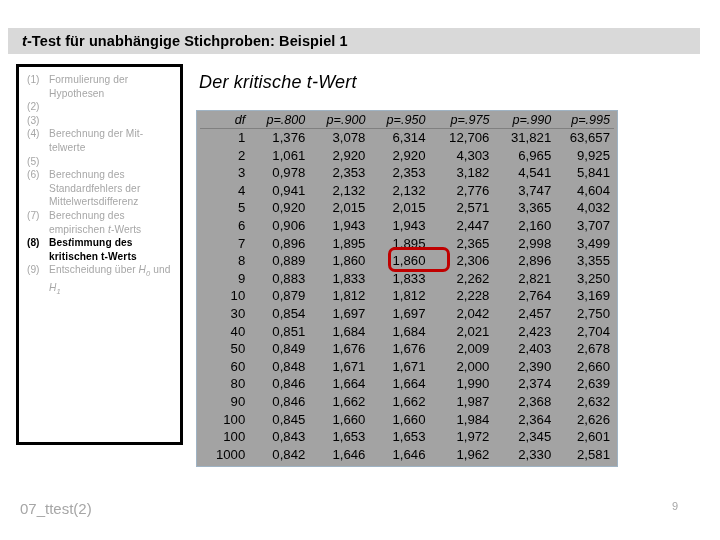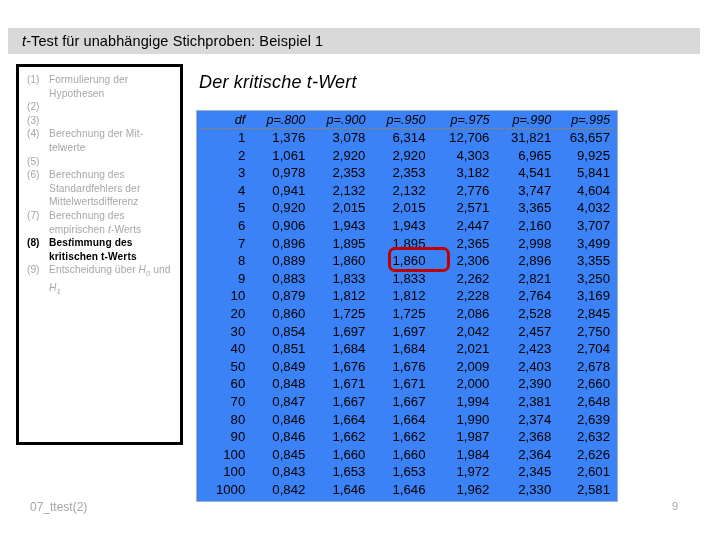--- a/index.html
+++ b/index.html
@@ -23,21 +23,21 @@
     left: 8px;
     top: 28px;
     width: 692px;
     height: 26px;
     background: #d9d9d9;
     display: flex;
     align-items: center;
   }
   #title-text {
     font-size: 14.5px;
-    font-weight: 400;
+    font-weight: 700;
     padding-left: 14px;
     letter-spacing: 0.1px;
     white-space: nowrap;
   }
   #title-text .it { font-style: italic; }
 
   
   #steps-box {
     position: absolute;
     left: 16px;
@@ -83,21 +83,21 @@
     letter-spacing: 0.2px;
   }
 
   
   #table-wrap {
     position: absolute;
     left: 196px;
     top: 110px;
     width: 422px;
     border: 1px solid #9fb3c4;
-    background: #3b82f6;
+    background: #a3a3a3;
     box-sizing: border-box;
     padding: 2px 3px 3px 3px;
   }
   table#t-table {
     border-collapse: collapse;
     width: 100%;
     font-size: 13.2px;
   }
   table#t-table th {
     font-style: italic;
@@ -131,23 +131,23 @@
     height: 25px;
     border: 3px solid #c00000;
     border-radius: 7px;
     box-sizing: border-box;
     pointer-events: none;
   }
 
   
   #footer-left {
     position: absolute;
-    left: 30px;
+    left: 20px;
     top: 500px;
-    font-size: 12px;
+    font-size: 15px;
     color: #a6a6a6;
   }
   #footer-right {
     position: absolute;
     left: 672px;
     top: 500px;
     font-size: 11px;
     color: #a6a6a6;
   }
 </style>
@@ -296,29 +296,20 @@
         <tr>
           <td class="c-df">10</td>
           <td class="c0">0,879</td>
           <td class="c1">1,812</td>
           <td class="c2">1,812</td>
           <td class="c3">2,228</td>
           <td class="c4">2,764</td>
           <td class="c5">3,169</td>
         </tr>
         <tr>
-          <td class="c-df">20</td>
-          <td class="c0">0,860</td>
-          <td class="c1">1,725</td>
-          <td class="c2">1,725</td>
-          <td class="c3">2,086</td>
-          <td class="c4">2,528</td>
-          <td class="c5">2,845</td>
-        </tr>
-        <tr>
           <td class="c-df">30</td>
           <td class="c0">0,854</td>
           <td class="c1">1,697</td>
           <td class="c2">1,697</td>
           <td class="c3">2,042</td>
           <td class="c4">2,457</td>
           <td class="c5">2,750</td>
         </tr>
         <tr>
           <td class="c-df">40</td>
@@ -341,29 +332,20 @@
         <tr>
           <td class="c-df">60</td>
           <td class="c0">0,848</td>
           <td class="c1">1,671</td>
           <td class="c2">1,671</td>
           <td class="c3">2,000</td>
           <td class="c4">2,390</td>
           <td class="c5">2,660</td>
         </tr>
         <tr>
-          <td class="c-df">70</td>
-          <td class="c0">0,847</td>
-          <td class="c1">1,667</td>
-          <td class="c2">1,667</td>
-          <td class="c3">1,994</td>
-          <td class="c4">2,381</td>
-          <td class="c5">2,648</td>
-        </tr>
-        <tr>
           <td class="c-df">80</td>
           <td class="c0">0,846</td>
           <td class="c1">1,664</td>
           <td class="c2">1,664</td>
           <td class="c3">1,990</td>
           <td class="c4">2,374</td>
           <td class="c5">2,639</td>
         </tr>
         <tr>
           <td class="c-df">90</td>

